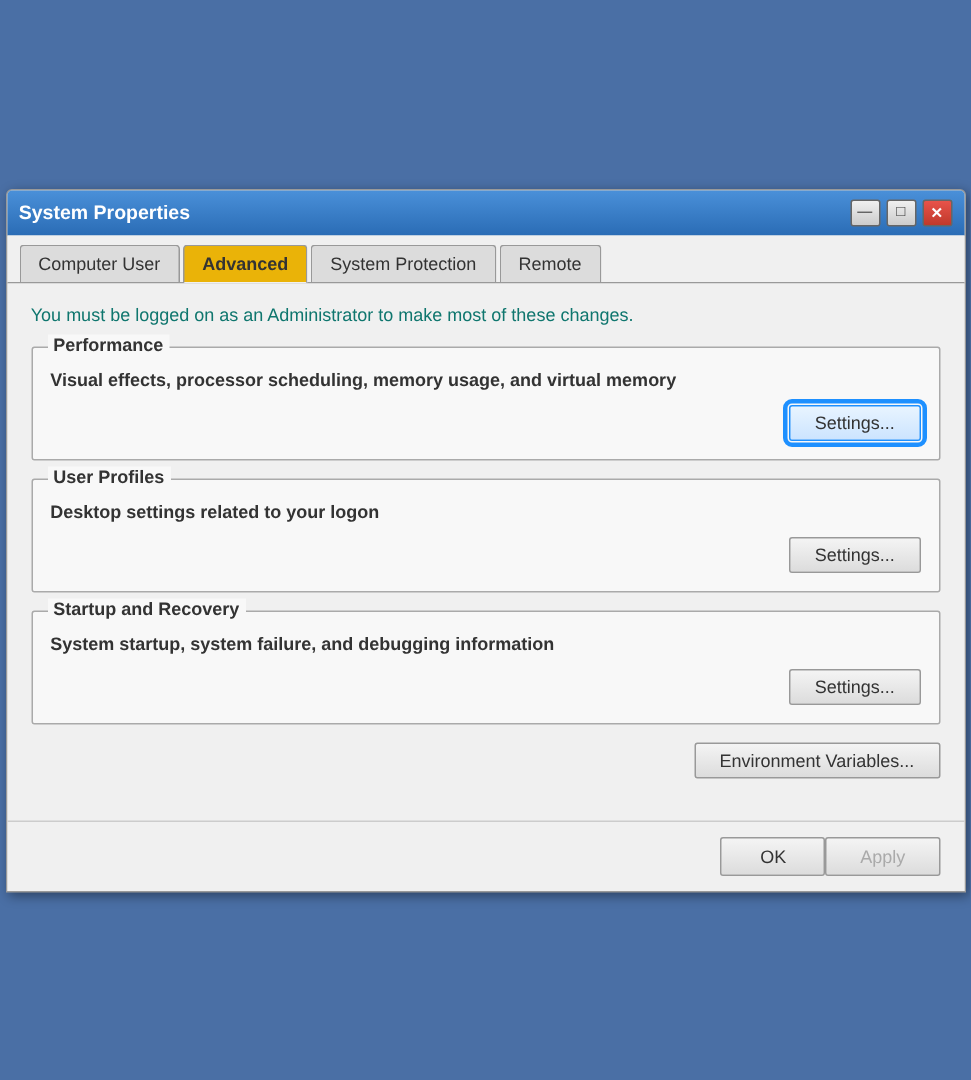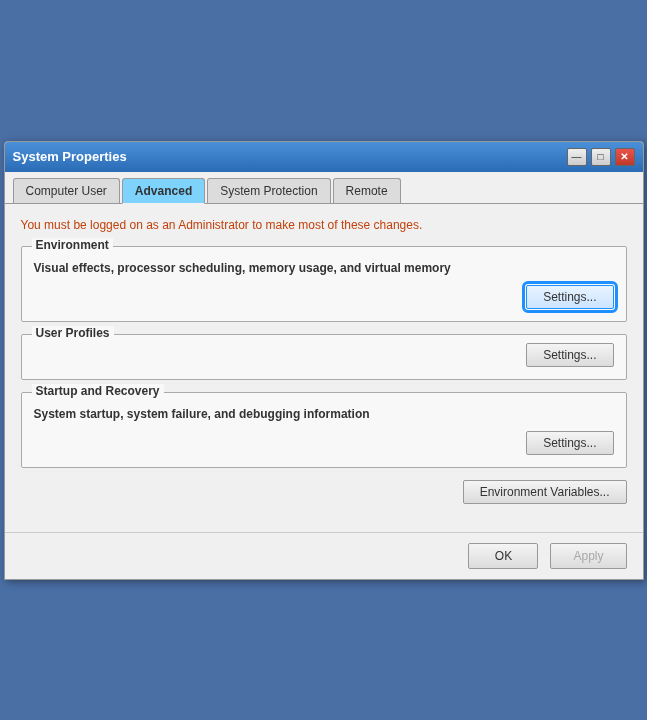--- a/index.html
+++ b/index.html
@@ -82,35 +82,35 @@
       border-bottom: none;
       background: #dcdcdc;
       border-radius: 3px 3px 0 0;
       cursor: pointer;
       font-size: 12px;
       color: #333;
       position: relative;
     }
 
     .tab.active {
-      background: #7dd3fc;
+      background: #eab308;
       border-bottom: 1px solid #f0f0f0;
       font-weight: bold;
       z-index: 1;
       margin-bottom: -1px;
     }
 
     .content-area {
       background: #f0f0f0;
       padding: 14px 16px;
     }
 
     .warning-text {
       font-size: 12px;
-      color: #c2410c;
+      color: #0f766e;
       margin-bottom: 14px;
     }
 
     .group-box {
       border: 1px solid #aaa;
       padding: 8px 12px 12px 12px;
       margin-bottom: 12px;
       background: #f8f8f8;
       border-radius: 2px;
       position: relative;
@@ -164,21 +164,21 @@
       margin-top: 8px;
       margin-bottom: 14px;
     }
 
     .footer {
       background: #f0f0f0;
       border-top: 1px solid #ccc;
       padding: 10px 16px;
       display: flex;
       justify-content: flex-end;
-      gap: 12px;
+      gap: 0;
     }
 
     .footer-btn {
       padding: 5px 22px;
       background: linear-gradient(to bottom, #f4f4f4, #dcdcdc);
       border: 1px solid #999;
       border-radius: 2px;
       cursor: pointer;
       font-size: 12px;
       color: #333;
@@ -209,29 +209,30 @@
     <div class="tab active">Advanced</div>
     <div class="tab">System Protection</div>
     <div class="tab">Remote</div>
   </div>
 
   <div class="content-area">
 
     <div class="warning-text">You must be logged on as an Administrator to make most of these changes.</div>
 
     <div class="group-box">
-      <span class="group-label">Environment</span>
+      <span class="group-label">Performance</span>
       <div class="group-description">Visual effects, processor scheduling, memory usage, and virtual memory</div>
       <div class="group-button-row">
         <button class="win-button highlighted">Settings...</button>
       </div>
     </div>
 
     <div class="group-box">
       <span class="group-label">User Profiles</span>
+      <div class="group-description">Desktop settings related to your logon</div>
       <div class="group-button-row">
         <button class="win-button">Settings...</button>
       </div>
     </div>
 
     <div class="group-box">
       <span class="group-label">Startup and Recovery</span>
       <div class="group-description">System startup, system failure, and debugging information</div>
       <div class="group-button-row">
         <button class="win-button">Settings...</button>

